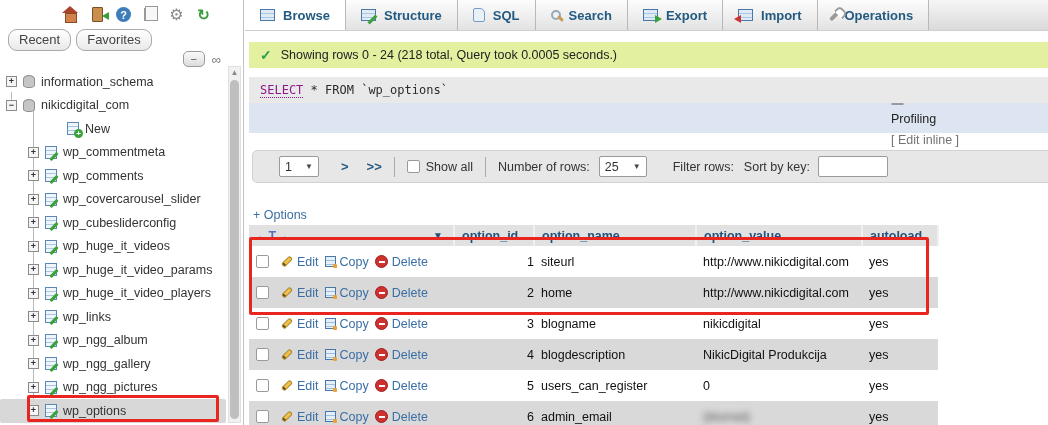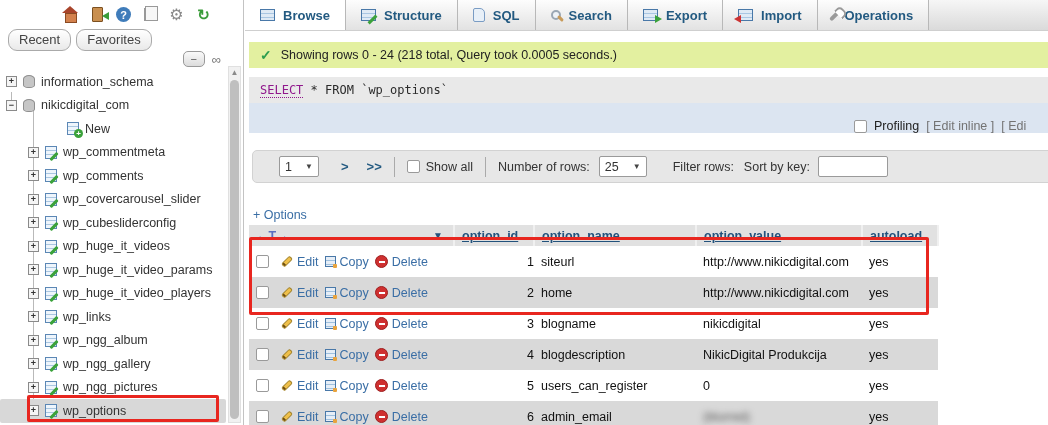--- a/index.html
+++ b/index.html
@@ -60,37 +60,37 @@
   .m-search { width:10px; height:10px; border:2px solid #9aa7b4; border-radius:50%; background:#eef3f8; }
   .m-search::after { content:""; position:absolute; right:-5px; bottom:-2px; width:7px; height:3px; background:#c89b5a; border-radius:2px; transform:rotate(45deg); }
   .m-wrench { width:4px; height:13px; background:#9a9a9a; border-radius:2px; transform:rotate(45deg); }
   .m-wrench::before { content:""; position:absolute; top:-4px; left:-2px; width:8px; height:6px; border:2px solid #9a9a9a; border-bottom:none; border-radius:5px 5px 0 0; background:#fff; }
 
   .msg { position:absolute; top:42px; left:4px; width:799px; height:26px; background:#e3f0a0; display:flex; align-items:center; gap:9px; padding-left:11px; color:#222; }
   .check { color:#2e9e4f; font-weight:bold; font-size:14px; }
   .sqlbox { position:absolute; top:77px; left:4px; width:799px; height:26px; background:#e9e9e9; display:flex; align-items:center; padding-left:11px; font-family:"DejaVu Sans Mono", monospace; font-size:12px; color:#2b2b2b; white-space:pre; }
   .kw { color:#90188c; border-bottom:1px dotted #90188c; }
   .profband { position:absolute; top:103px; left:4px; width:799px; height:30px; background:#dce5f1; }
-  .profrow { position:absolute; left:605px; top:0; height:30px; display:flex; align-items:flex-end; gap:7px; white-space:nowrap; color:#222; }
+  .profrow { position:absolute; left:642px; top:0; height:30px; display:flex; align-items:flex-start; gap:7px; white-space:nowrap; color:#222;flex-direction:column; }
   .profrow a { color:#737373; text-decoration:none; }
 
   .pagebar { position:absolute; top:150px; left:7px; width:860px; height:33px; background:#e7e7e7; border:1px solid #d2d2d2; border-radius:5px; display:flex; align-items:center; padding:0 14px; color:#333; }
   .sel { display:inline-flex; align-items:center; justify-content:space-between; border:1px solid #9a9a9a; background:#fff; height:21px; padding:0 5px; border-radius:2px; gap:6px; }
   .sel .car { font-size:8px; color:#444; }
   .navlink { font-weight:bold; color:#235a81; text-decoration:none; font-size:13px; }
   .vsep { width:1px; height:20px; background:#aaa; margin:0 12px; }
   .cb { appearance:none; -webkit-appearance:none; width:13px; height:13px; border:1px solid #9a9a9a; background:#fff; border-radius:2px; display:inline-block; vertical-align:middle; }
   .txtin { height:22px; width:178px; border:1px solid #b5b5b5; border-radius:2px; padding:0 6px; font-size:12.5px; font-family:"Liberation Sans", sans-serif; color:#333; }
   .txtin::placeholder { color:#9a9a9a; }
 
   .options-link { position:absolute; top:208px; left:8px; color:#3a6ea5; text-decoration:none; }
 
   table.grid { position:absolute; top:225px; left:4px; width:689px; border-collapse:collapse; table-layout:fixed; font-size:12.5px; }
   table.grid th { height:21px; background:#e1e1e1; border-right:2px solid #f0f0f0; font-weight:bold; color:#23527c; text-align:left; padding:0 0 0 7px; white-space:nowrap; overflow:hidden; }
-  table.grid th .thlink { text-decoration:underline; }
+  table.grid th .thlink { }
   th.c-act .thwrap { display:flex; justify-content:space-between; align-items:center; padding-right:10px; color:#5b6fc0; font-weight:bold; }
   .sortind { color:#23527c; font-size:10px; }
   table.grid td { height:31px; padding:0 0 0 7px; white-space:nowrap; overflow:hidden; color:#111; }
   tr.even td { background:#d9d9d9; }
   tr.odd td { background:#ffffff; }
   td.c-id { text-align:right; padding-right:18px; }
   .actwrap { display:flex; align-items:center; gap:6px; }
   .actwrap .cb { margin-right:6px; }
   .alink { display:inline-flex; align-items:center; gap:4px; color:#3a6ea5; text-decoration:none; }
   .aico { position:relative; display:inline-block; flex:none; }

